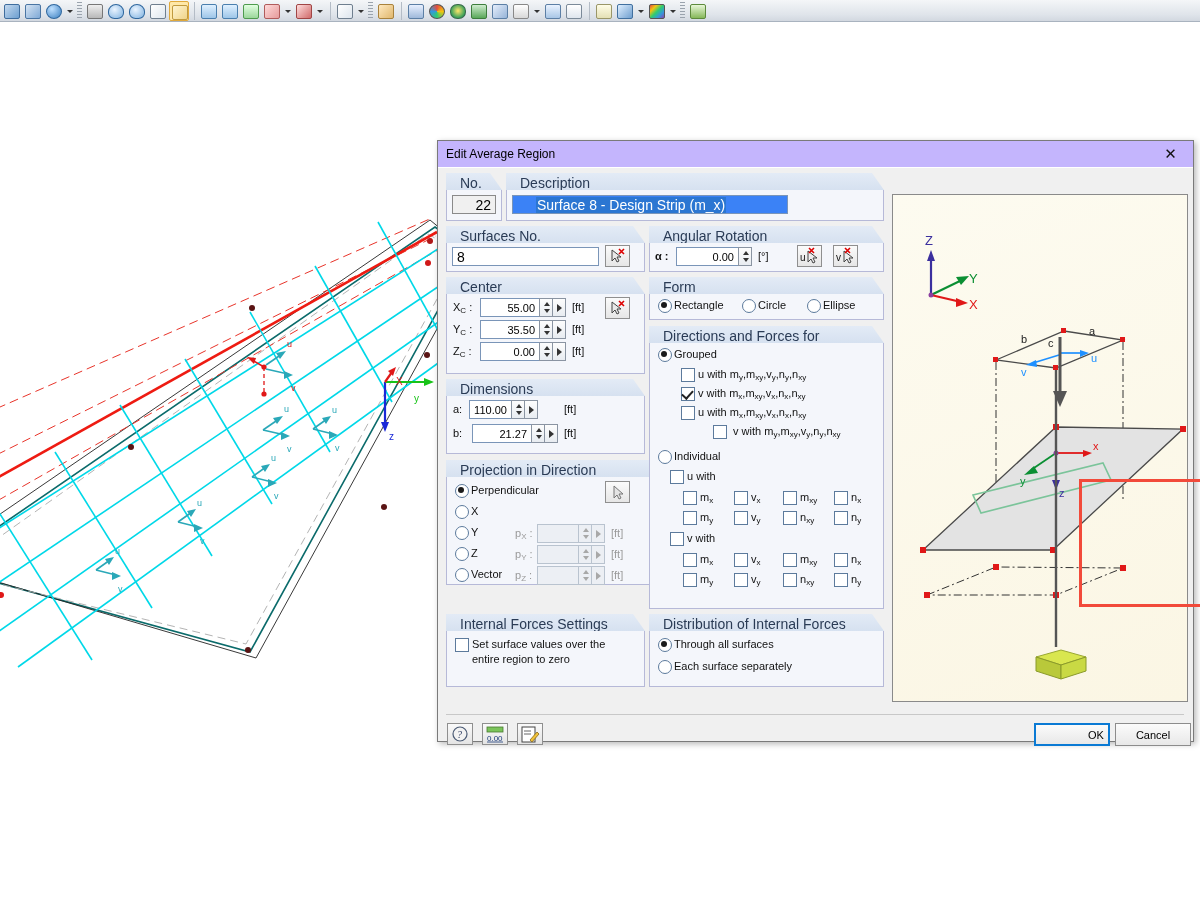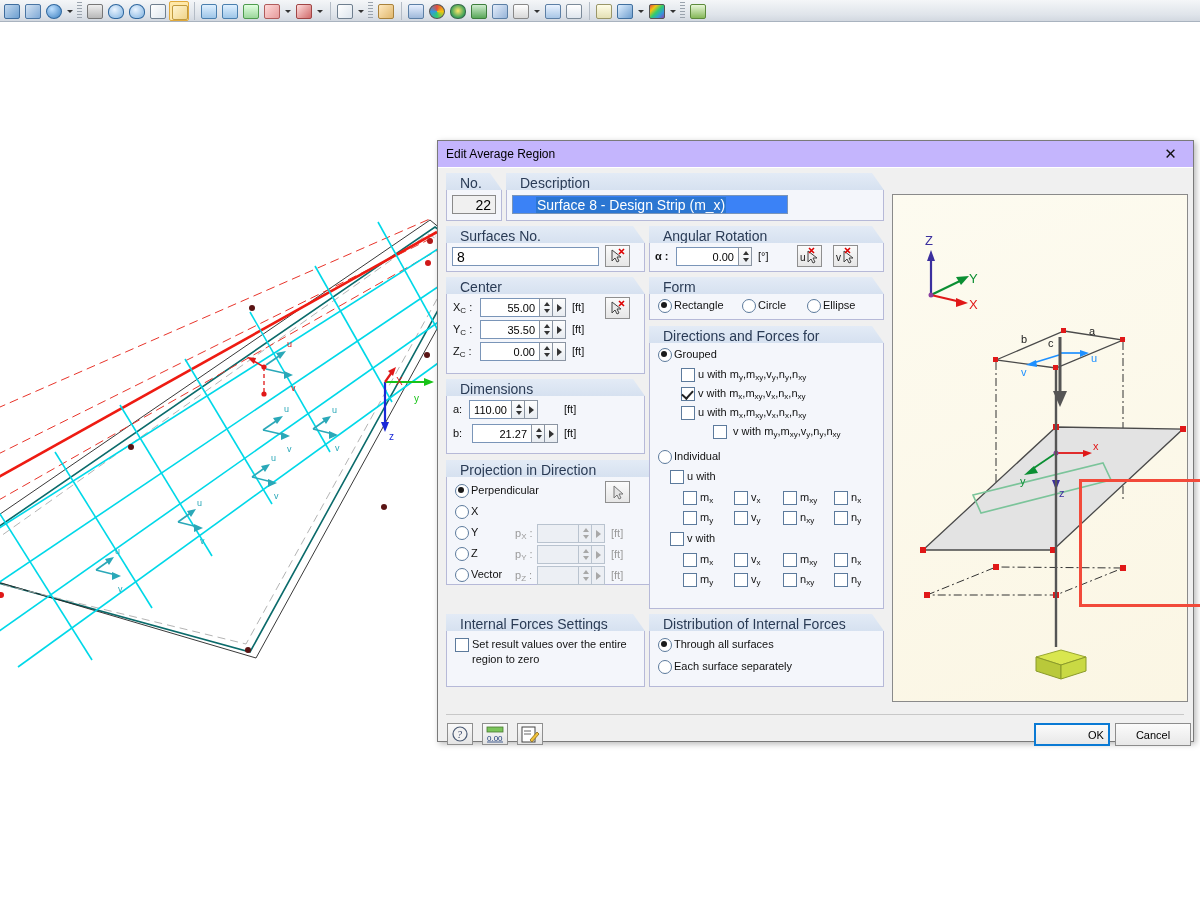--- a/index.html
+++ b/index.html
@@ -598,21 +598,21 @@
         <div class="chk" style="left:84px;top:229px;">v<span class="sub">y</span></div>
         <div class="chk" style="left:133px;top:229px;">n<span class="sub">xy</span></div>
         <div class="chk" style="left:184px;top:229px;">n<span class="sub">y</span></div>
       </div>
     </div>
 
     <div class="grp" style="left:8px;top:446px;width:199px;height:73px;">
       <div class="grp-head">Internal Forces Settings</div>
       <div class="grp-body">
         <div class="chk" style="left:8px;top:6px;width:180px;line-height:15px;">
-          <span>Set result values over the entire</span>
+          <span>Set surface values over the entire</span>
           <span>region to zero</span>
         </div>
       </div>
     </div>
 
     <div class="grp" style="left:211px;top:446px;width:235px;height:73px;">
       <div class="grp-head">Distribution of Internal Forces</div>
       <div class="grp-body">
         <div class="radio on" style="left:8px;top:6px;">Through all surfaces</div>
         <div class="radio" style="left:8px;top:28px;">Each surface separately</div>

